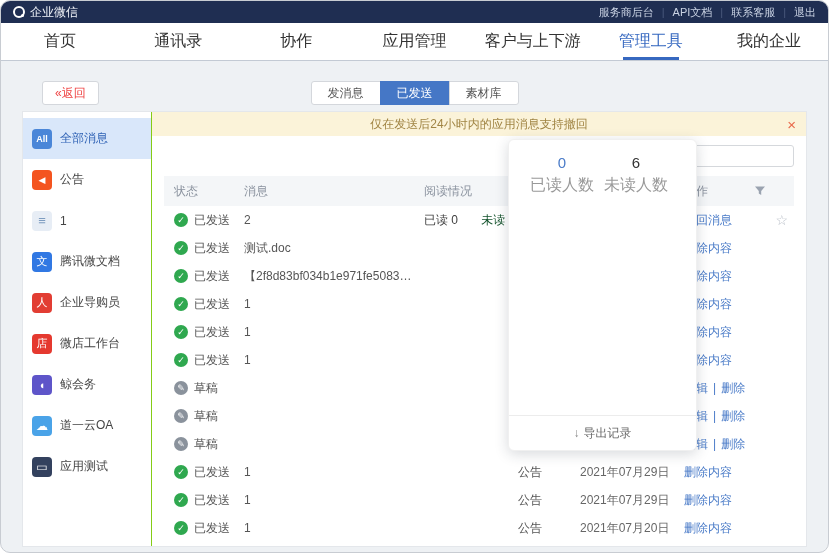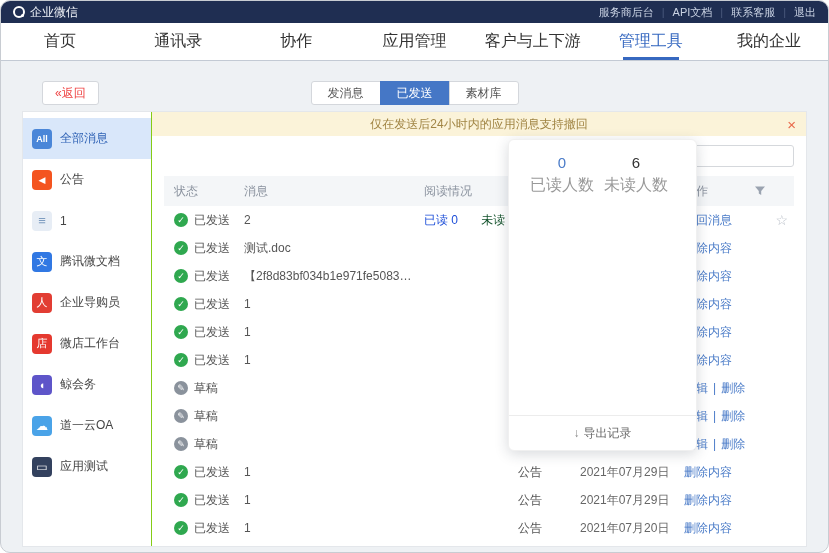--- a/index.html
+++ b/index.html
@@ -71,21 +71,21 @@
   .col-status{width:80px;padding-left:10px;box-sizing:border-box;display:flex;align-items:center;}
   .col-msg{width:180px;box-sizing:border-box;padding-right:10px;white-space:nowrap;overflow:hidden;text-overflow:ellipsis;}
   .col-read{width:82px;box-sizing:border-box;white-space:nowrap;}
   .col-type{width:74px;box-sizing:border-box;padding-left:12px;}
   .col-date{width:104px;box-sizing:border-box;color:#666;}
   .col-op{flex:1;display:flex;align-items:center;min-width:0;}
   .stic{width:14px;height:14px;border-radius:50%;display:inline-flex;align-items:center;justify-content:center;
         color:#fff;font-size:9px;margin-right:6px;flex-shrink:0;}
   .s-sent{background:#2fa84f;}
   .s-draft{background:#8a929c;}
-  .readlink{color:#1d4ed8;cursor:pointer;margin-right:20px;}
+  .readlink{color:#404040;cursor:pointer;margin-right:20px;}
   .unreadlink{color:#14532d;cursor:pointer;}
   .oplink{color:#4a7bc8;cursor:pointer;}
   .opsep{color:#4a7bc8;margin:0 5px;}
   .star{margin-left:auto;margin-right:6px;color:#b8bec7;font-size:14px;cursor:pointer;}
   .funnel{margin-left:auto;margin-right:28px;display:flex;cursor:pointer;}
 
   
   .popup{position:absolute;left:507px;top:138px;width:187px;height:310px;background:#fff;
          border:1px solid #f0f0f0;border-radius:6px;box-shadow:0 3px 14px rgba(31,45,61,.18);z-index:20;}
   .pp-stats{display:flex;padding:14px 0 0 16px;}

